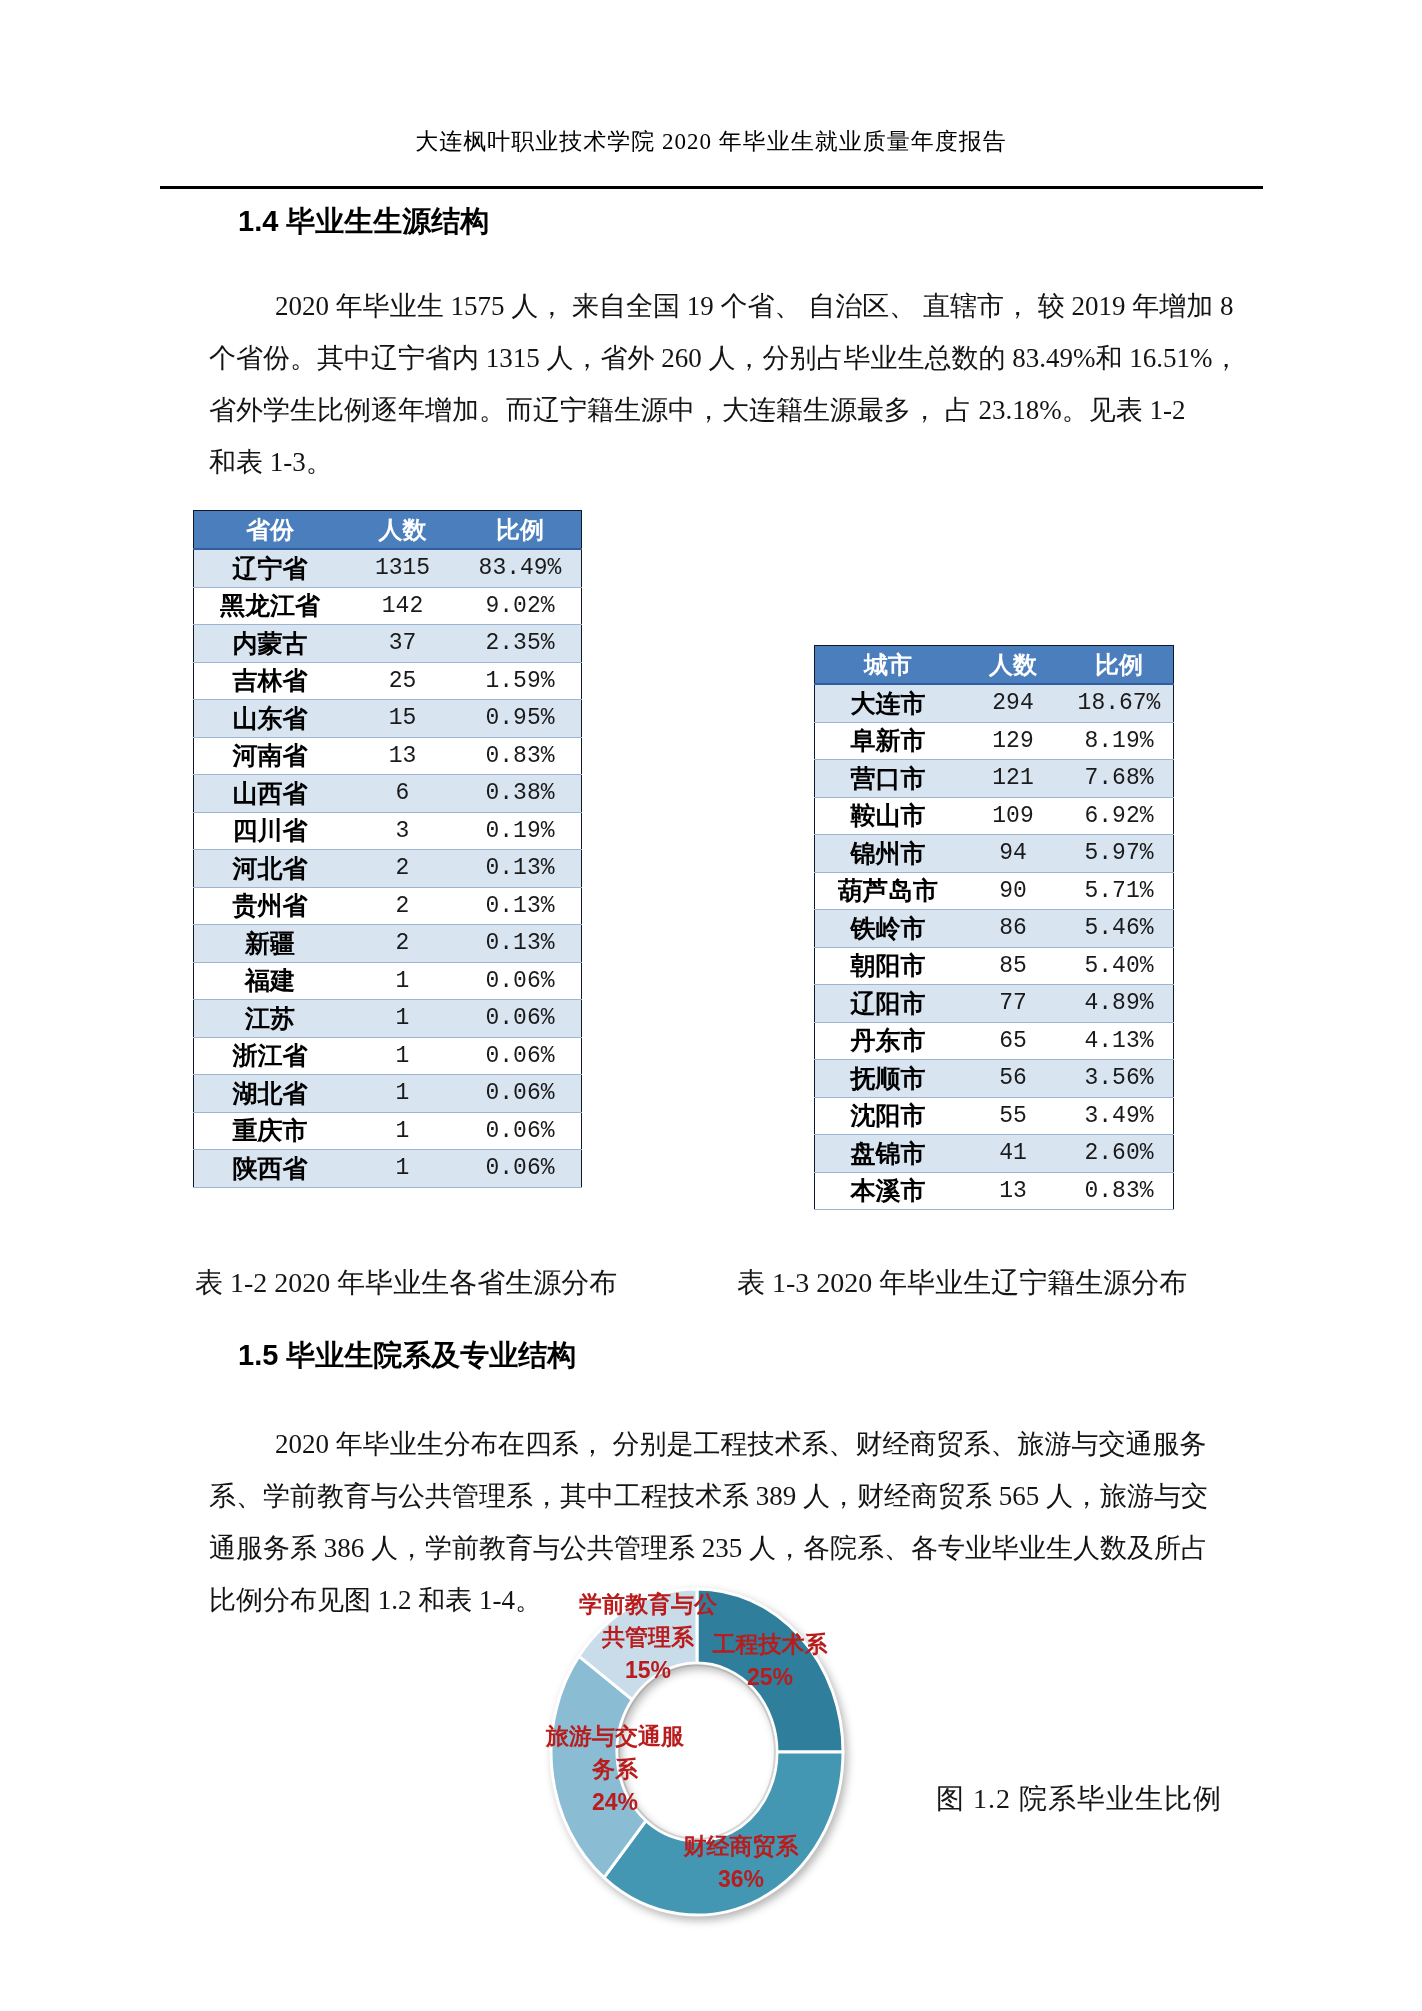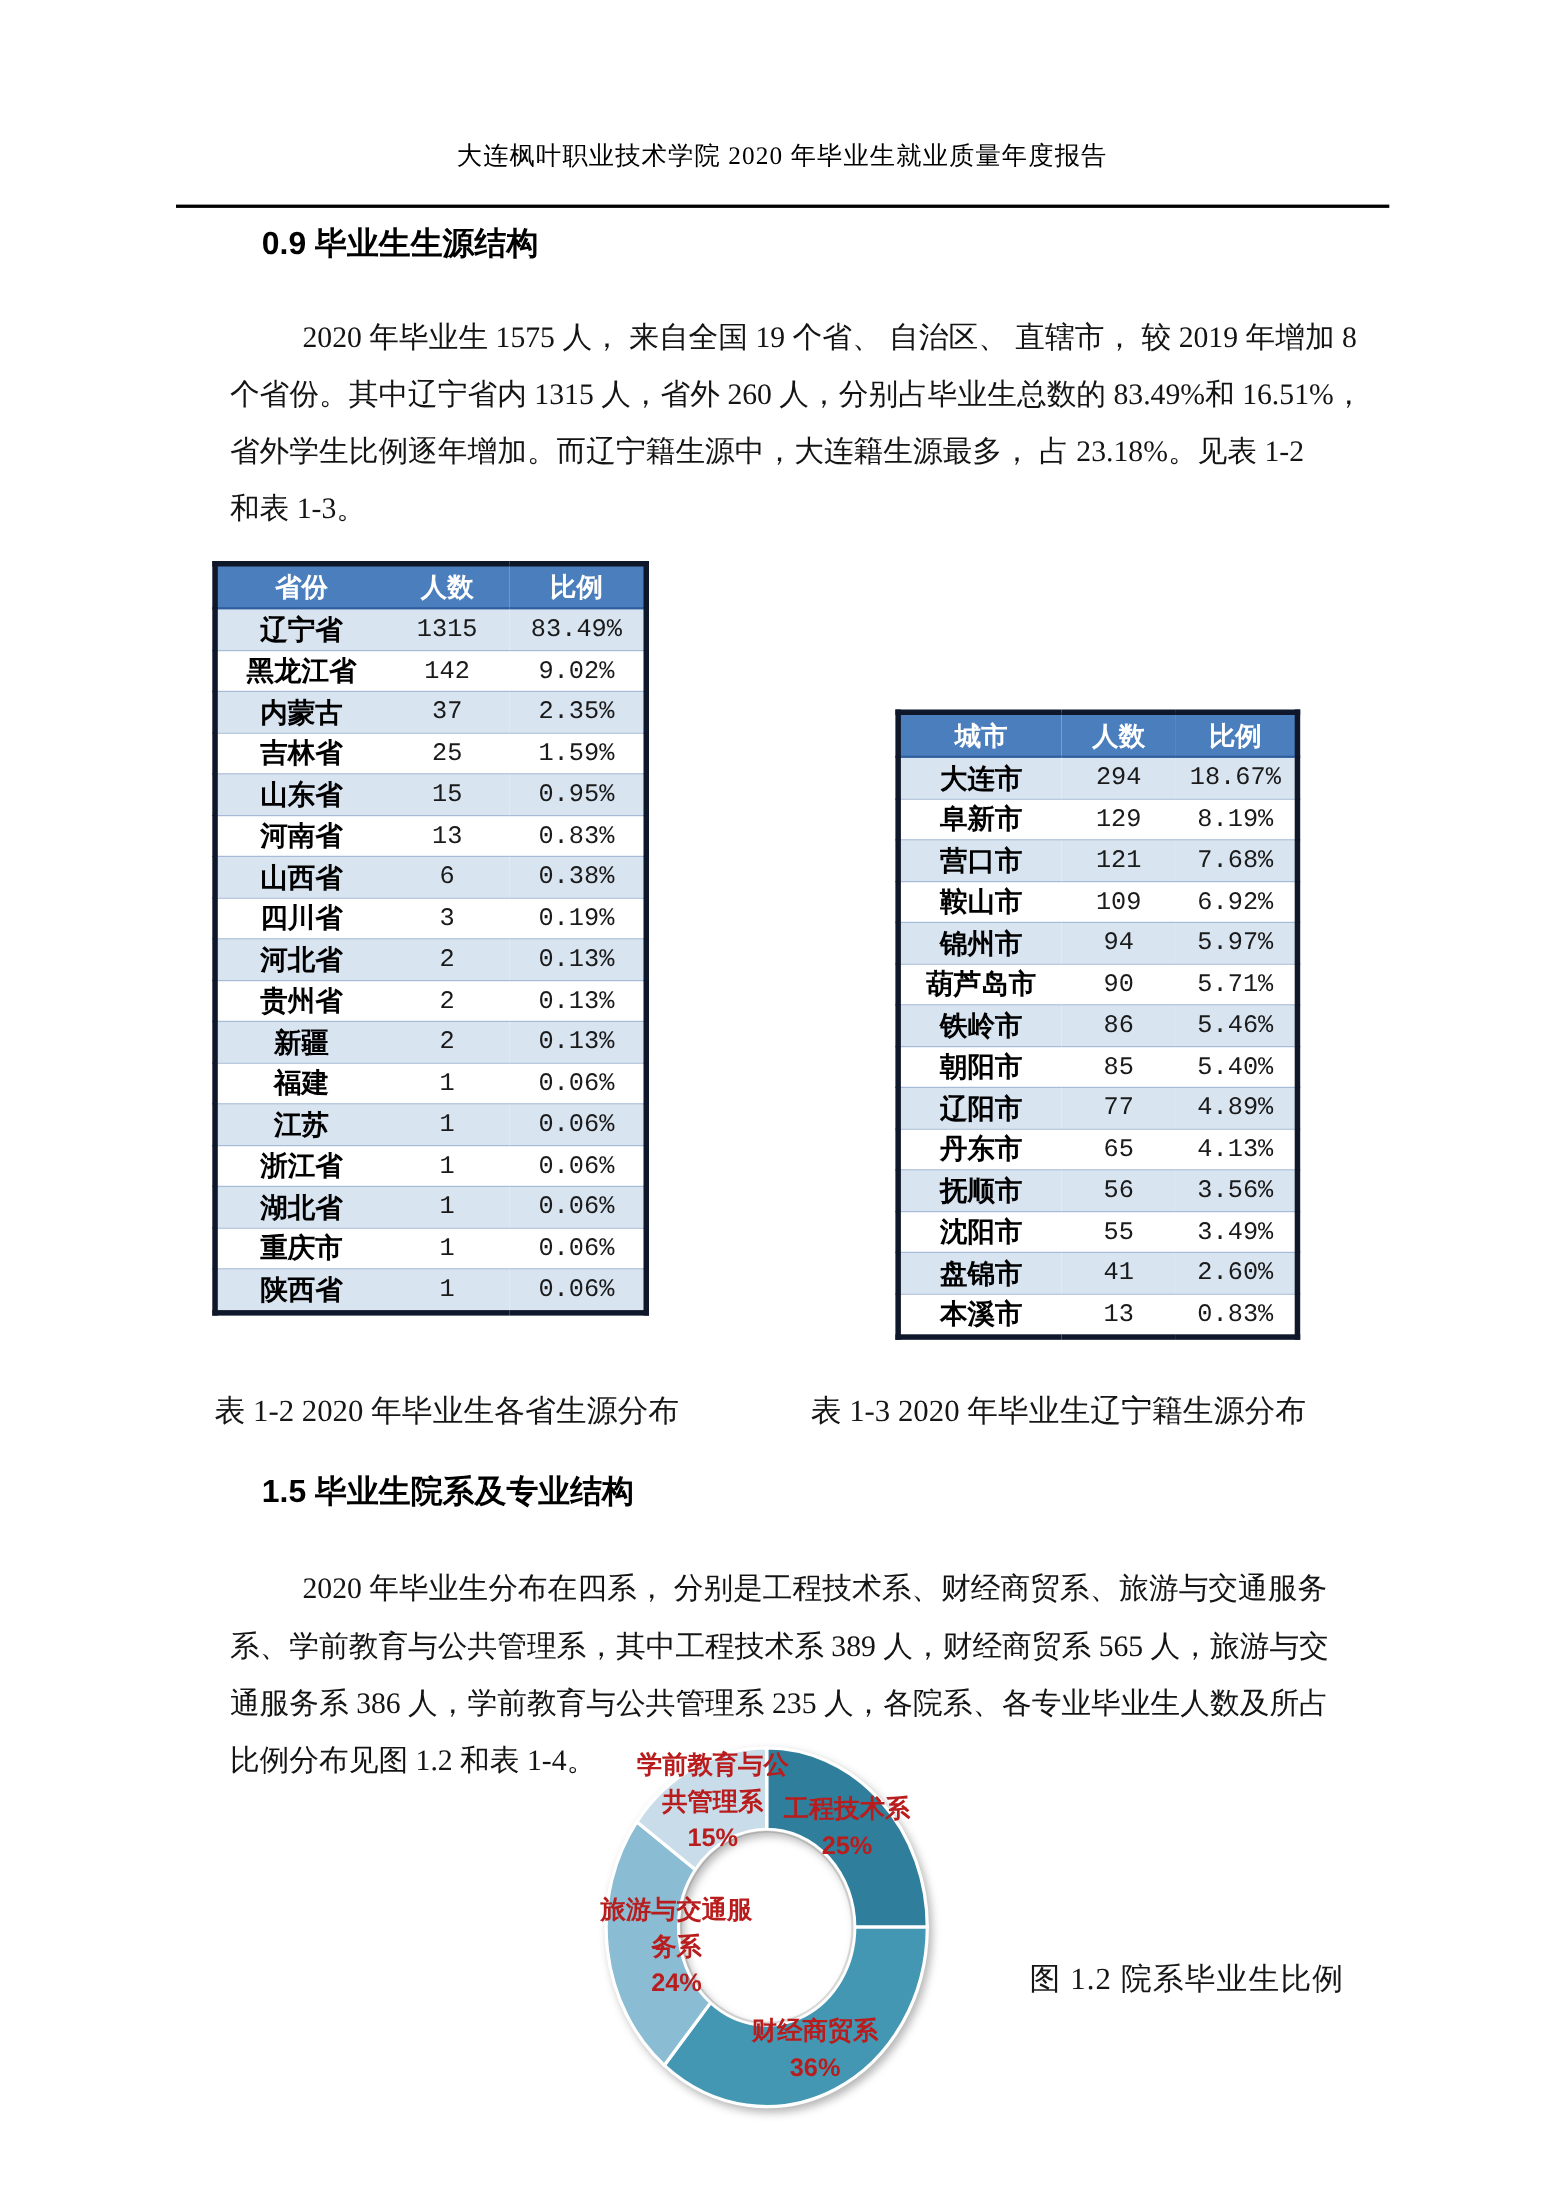--- a/index.html
+++ b/index.html
@@ -22,21 +22,21 @@
   .h15{top:1336px;left:238px;}
   
   .para{position:absolute;font-size:27px;color:#141414;}
   .para1{top:280px;left:185px;width:1075px;}
   .para2{top:1418px;left:185px;width:1085px;}
   .tline{height:52px;line-height:52px;white-space:nowrap;margin-left:24px;}
   .para .tline:first-child{text-indent:66px;}
   
   .doc-table{position:absolute;border-collapse:collapse;table-layout:fixed;
     font-family:"Liberation Sans","DejaVu Sans",sans-serif;
-    border:5px solid #0f172a;}
+    border:1px solid #0f172a;}
   .tbl-province{left:193px;top:510px;width:387px;}
   .tbl-city{left:814px;top:645px;width:358px;border-radius:21px;}
   .doc-table th{
     background:#4a7ebc;color:#ffffff;font-weight:bold;font-size:24px;
     height:37px;text-align:center;border-bottom:2px solid #2f5d9e;padding:0;
   }
   .doc-table td{height:36.5px;text-align:center;padding:0;border-bottom:1px solid #9db4d3;}
   .doc-table tbody tr:nth-child(odd) td{background:#d9e4f1;}
   .doc-table tbody tr:nth-child(even) td{background:#ffffff;}
   .cell-name{font-weight:bold;font-size:25px;color:#000;}
@@ -64,21 +64,21 @@
   .pl-fin{left:631px;top:1830px;width:220px;}
 </style>
 </head>
 <body>
 
 <div class="page">
 
   <div class="header-title">大连枫叶职业技术学院 2020 年毕业生就业质量年度报告</div>
   <div class="header-rule"></div>
 
-  <div class="sec-heading h14">0.9 毕业生生源结构</div>
+  <div class="sec-heading h14">1.4 毕业生生源结构</div>
 
   <div class="para para1">
       <div class="tline">2020 年毕业生 1575 人， 来自全国 19 个省、 自治区、 直辖市， 较 2019 年增加 8</div>
       <div class="tline">个省份。其中辽宁省内 1315 人，省外 260 人，分别占毕业生总数的 83.49%和 16.51%，</div>
       <div class="tline">省外学生比例逐年增加。而辽宁籍生源中，大连籍生源最多， 占 23.18%。见表 1-2</div>
       <div class="tline">和表 1-3。</div>
     </div>
 
   <table class="doc-table tbl-province">
     <thead>

